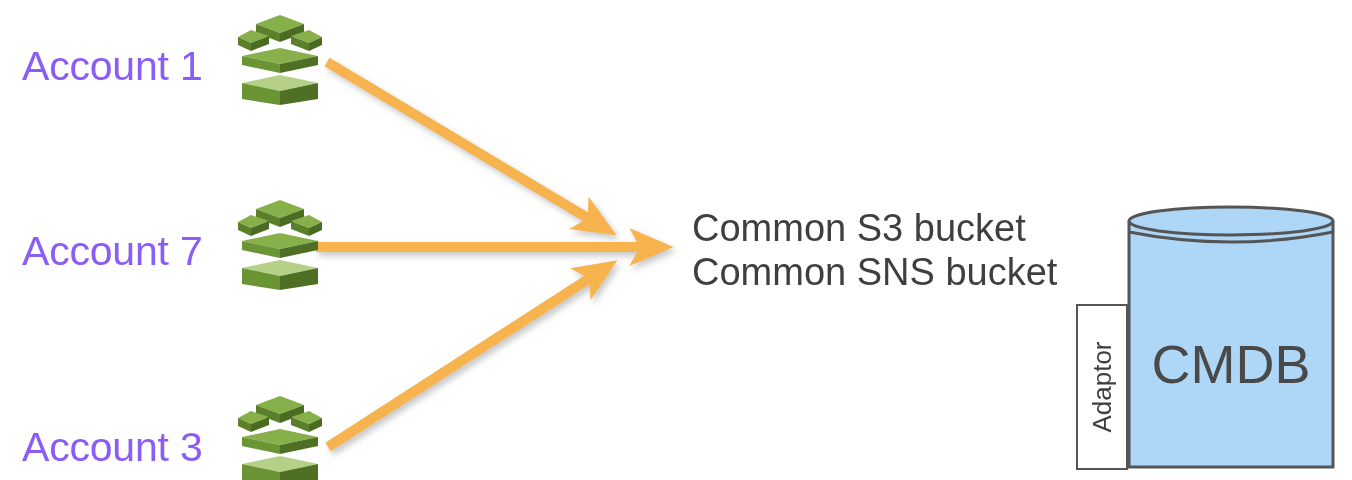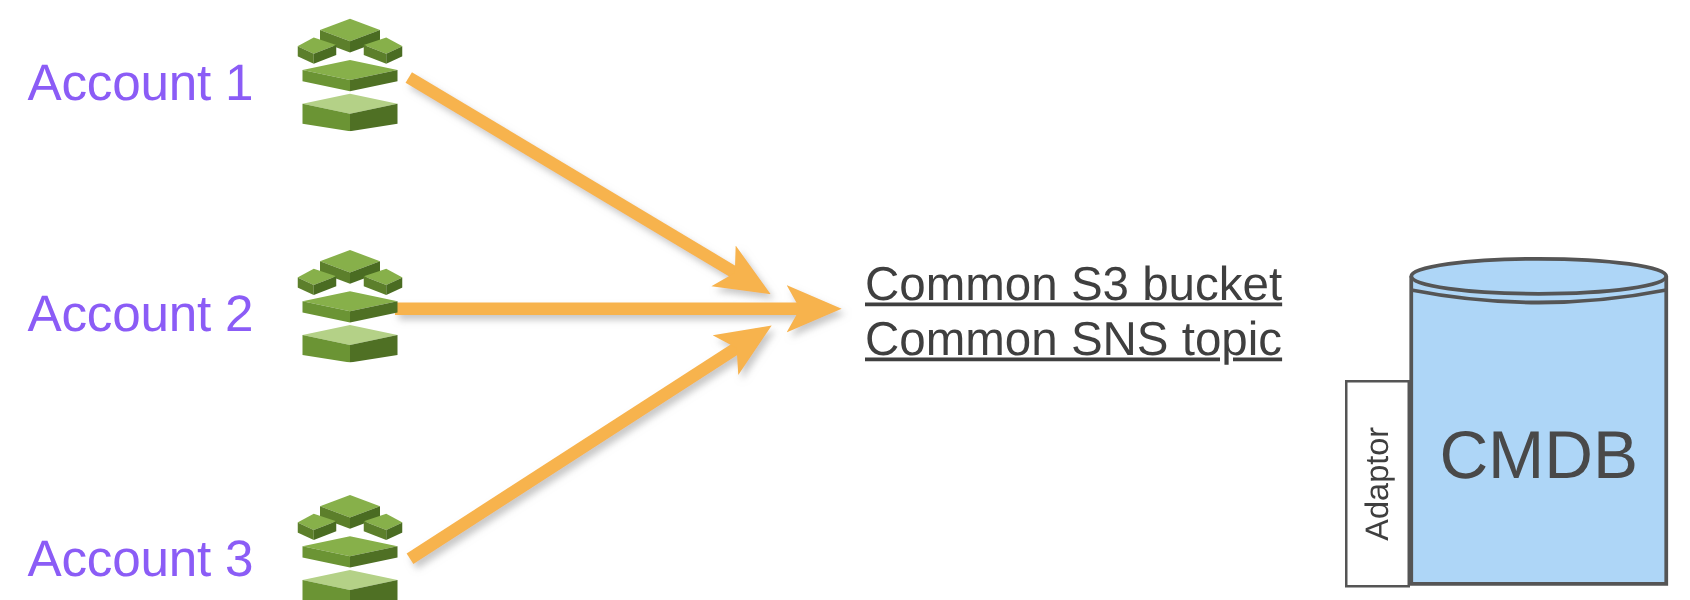--- a/index.html
+++ b/index.html
@@ -47,21 +47,21 @@
 
   #common-text {
     position: absolute;
     left: 692px;
     top: 206px;
     font-size: 38px;
     line-height: 44px;
     color: #3f3f3f;
     white-space: nowrap;
   }
-  #common-text div { white-space: nowrap; text-decoration: underline; }
+  #common-text div { white-space: nowrap; }
 
   #vendor-text {
     position: absolute;
     left: 1105px;
     top: 27px;
     font-size: 54px;
     line-height: 62px;
     color: #444444;
     white-space: nowrap;
   }
@@ -149,21 +149,21 @@
       <polygon points="84,26 71,32 71,40 84,34" fill="#4A6C22"></polygon>
       <polygon points="42,37 80,45 42,53 4,45" fill="#87B04A"></polygon>
       <polygon points="4,45 42,53 42,62 4,54" fill="#6B9434"></polygon>
       <polygon points="80,45 42,53 42,62 80,54" fill="#4F7024"></polygon>
       <polygon points="42,64 80,72 42,80 4,72" fill="#B4D187"></polygon>
       <polygon points="4,72 42,80 42,94 4,88" fill="#6B9434"></polygon>
       <polygon points="80,72 42,80 42,94 80,88" fill="#4F7024"></polygon>
     </g>
   </svg>
 
-  <div class="acct-label" id="acct-label-2">Account 2</div>
+  <div class="acct-label" id="acct-label-2">Account 7</div>
   <svg class="acct-icon" id="acct-icon-2" viewBox="0 0 84 94">
     <g>
       <polygon points="42,4 66,13 42,22 18,13" fill="#87B04A"></polygon>
       <polygon points="18,13 42,22 42,31 18,22" fill="#5C7F2B"></polygon>
       <polygon points="66,13 42,22 42,31 66,22" fill="#4A6C22"></polygon>
       <polygon points="13,19 31,25 13,32 0,26" fill="#87B04A"></polygon>
       <polygon points="0,26 13,32 13,40 0,34" fill="#5C7F2B"></polygon>
       <polygon points="31,25 13,32 13,40 31,33" fill="#4A6C22"></polygon>
       <polygon points="71,19 84,26 71,32 53,25" fill="#87B04A"></polygon>
       <polygon points="53,25 71,32 71,40 53,33" fill="#5C7F2B"></polygon>
@@ -193,21 +193,21 @@
       <polygon points="4,45 42,53 42,62 4,54" fill="#6B9434"></polygon>
       <polygon points="80,45 42,53 42,62 80,54" fill="#4F7024"></polygon>
       <polygon points="42,64 80,72 42,80 4,72" fill="#B4D187"></polygon>
       <polygon points="4,72 42,80 42,94 4,88" fill="#6B9434"></polygon>
       <polygon points="80,72 42,80 42,94 80,88" fill="#4F7024"></polygon>
     </g>
   </svg>
 
   <div id="common-text">
     <div>Common S3 bucket</div>
-    <div>Common SNS topic</div>
+    <div>Common SNS bucket</div>
   </div>
 
 
   <div id="adaptor-box">
     <span id="adaptor-label">Adaptor</span>
   </div>
 
   <div id="cmdb-wrap">
     <svg id="cmdb-svg" viewBox="0 0 210 268">
       <path d="M 3 19 L 3 265 L 207 265 L 207 19 Z" fill="#AED6F7"></path>

